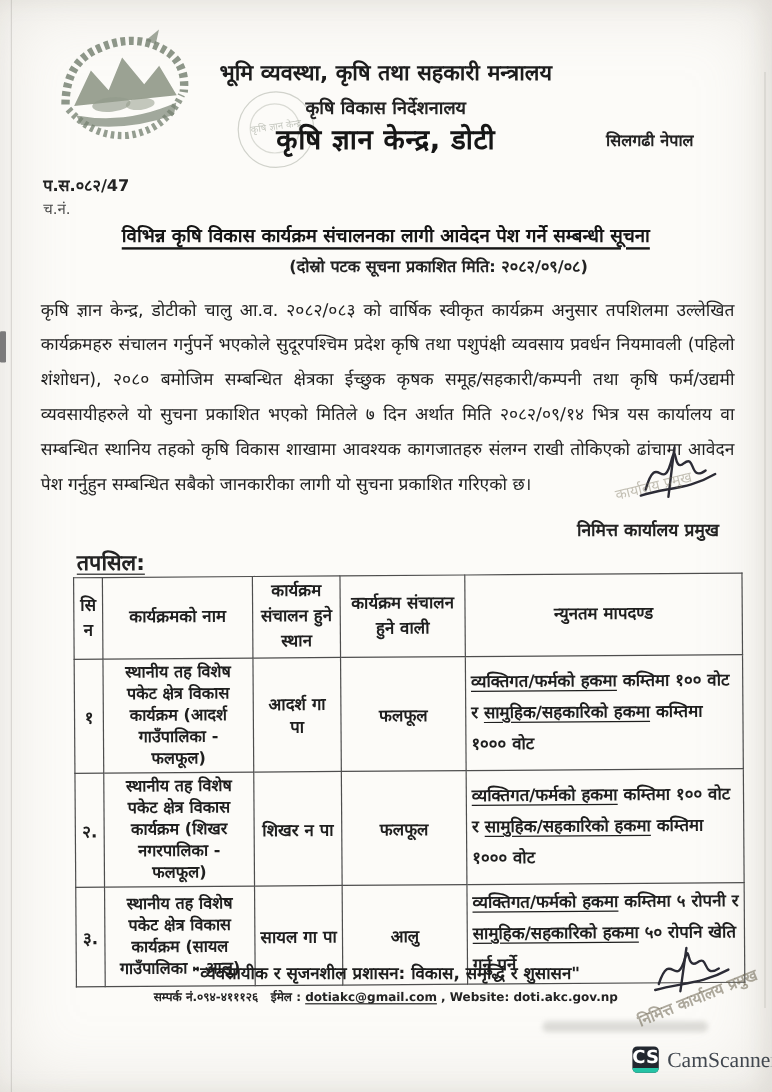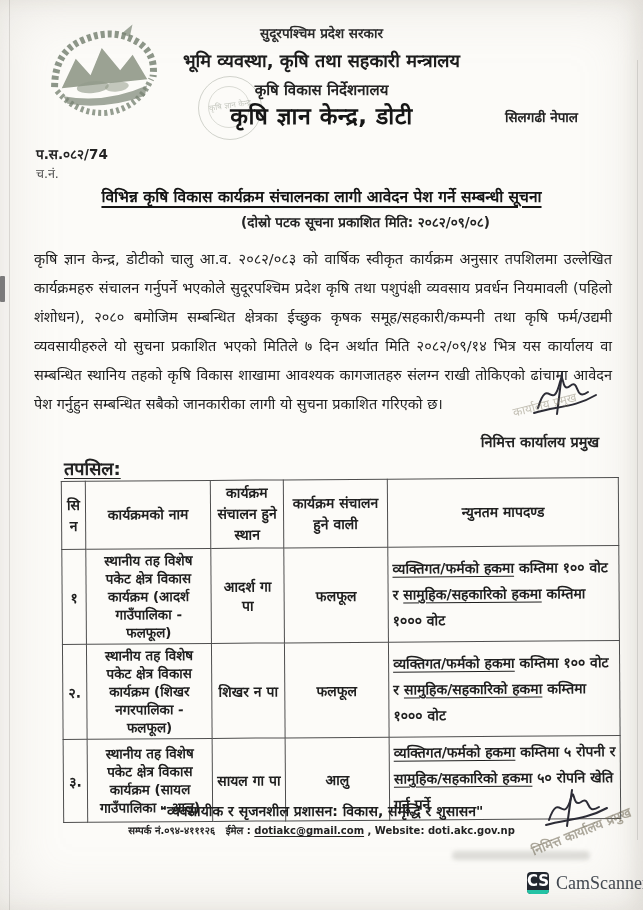--- a/index.html
+++ b/index.html
@@ -98,26 +98,25 @@
       <path d="M20 66 Q61 78 104 64 L101 74 Q61 84 23 74 Z" fill="#6f7a6a" opacity=".7"></path>
       <path d="M84 10 L96 2 L92 14 Z" fill="#6f7a6a" opacity=".7"></path>
     </svg>
   </div>
 
   <div class="abs stamp-circle">
     <div class="inner"></div>
     <div class="txt">कृषि ज्ञान केन्द्र</div>
   </div>
 
-  <div class="abs center h-gov">सुदूरपश्चिम प्रदेश सरकार</div>
   <div class="abs center h-ministry">भूमि व्यवस्था, कृषि तथा सहकारी मन्त्रालय</div>
   <div class="abs center h-directorate">कृषि विकास निर्देशनालय</div>
   <div class="abs center h-office">कृषि ज्ञान केन्द्र, डोटी</div>
   <div class="abs h-location">सिलगढी नेपाल</div>
-  <div class="abs h-ref">प.स.०८२/74</div>
+  <div class="abs h-ref">प.स.०८२/47</div>
   <div class="abs h-chalani">च.नं.</div>
 
   <div class="abs center n-title">विभिन्न कृषि विकास कार्यक्रम संचालनका लागी आवेदन पेश गर्ने सम्बन्धी सूचना</div>
   <div class="abs center n-subtitle">(दोस्रो पटक सूचना प्रकाशित मिति: २०८२/०९/०८)</div>
   <div class="abs n-body">कृषि ज्ञान केन्द्र, डोटीको चालु आ.व. २०८२/०८३ को वार्षिक स्वीकृत कार्यक्रम अनुसार तपशिलमा उल्लेखित कार्यक्रमहरु संचालन गर्नुपर्ने भएकोले सुदूरपश्चिम प्रदेश कृषि तथा पशुपंक्षी व्यवसाय प्रवर्धन नियमावली (पहिलो शंशोधन), २०८० बमोजिम सम्बन्धित क्षेत्रका ईच्छुक कृषक समूह/सहकारी/कम्पनी तथा कृषि फर्म/उद्यमी व्यवसायीहरुले यो सुचना प्रकाशित भएको मितिले ७ दिन अर्थात मिति २०८२/०९/१४ भित्र यस कार्यालय वा सम्बन्धित स्थानिय तहको कृषि विकास शाखामा आवश्यक कागजातहरु संलग्न राखी तोकिएको ढांचामा आवेदन पेश गर्नुहुन सम्बन्धित सबैको जानकारीका लागी यो सुचना प्रकाशित गरिएको छ।</div>
 
   <div class="abs sig1-svg">
     <svg width="72" height="50" viewBox="0 0 72 50">
       <g fill="none" stroke="#2c2c36" stroke-width="2" stroke-linecap="round">
         <path d="M10 40 C20 6 24 46 32 14 C36 0 33 26 42 18 C52 10 46 34 60 24"></path>

